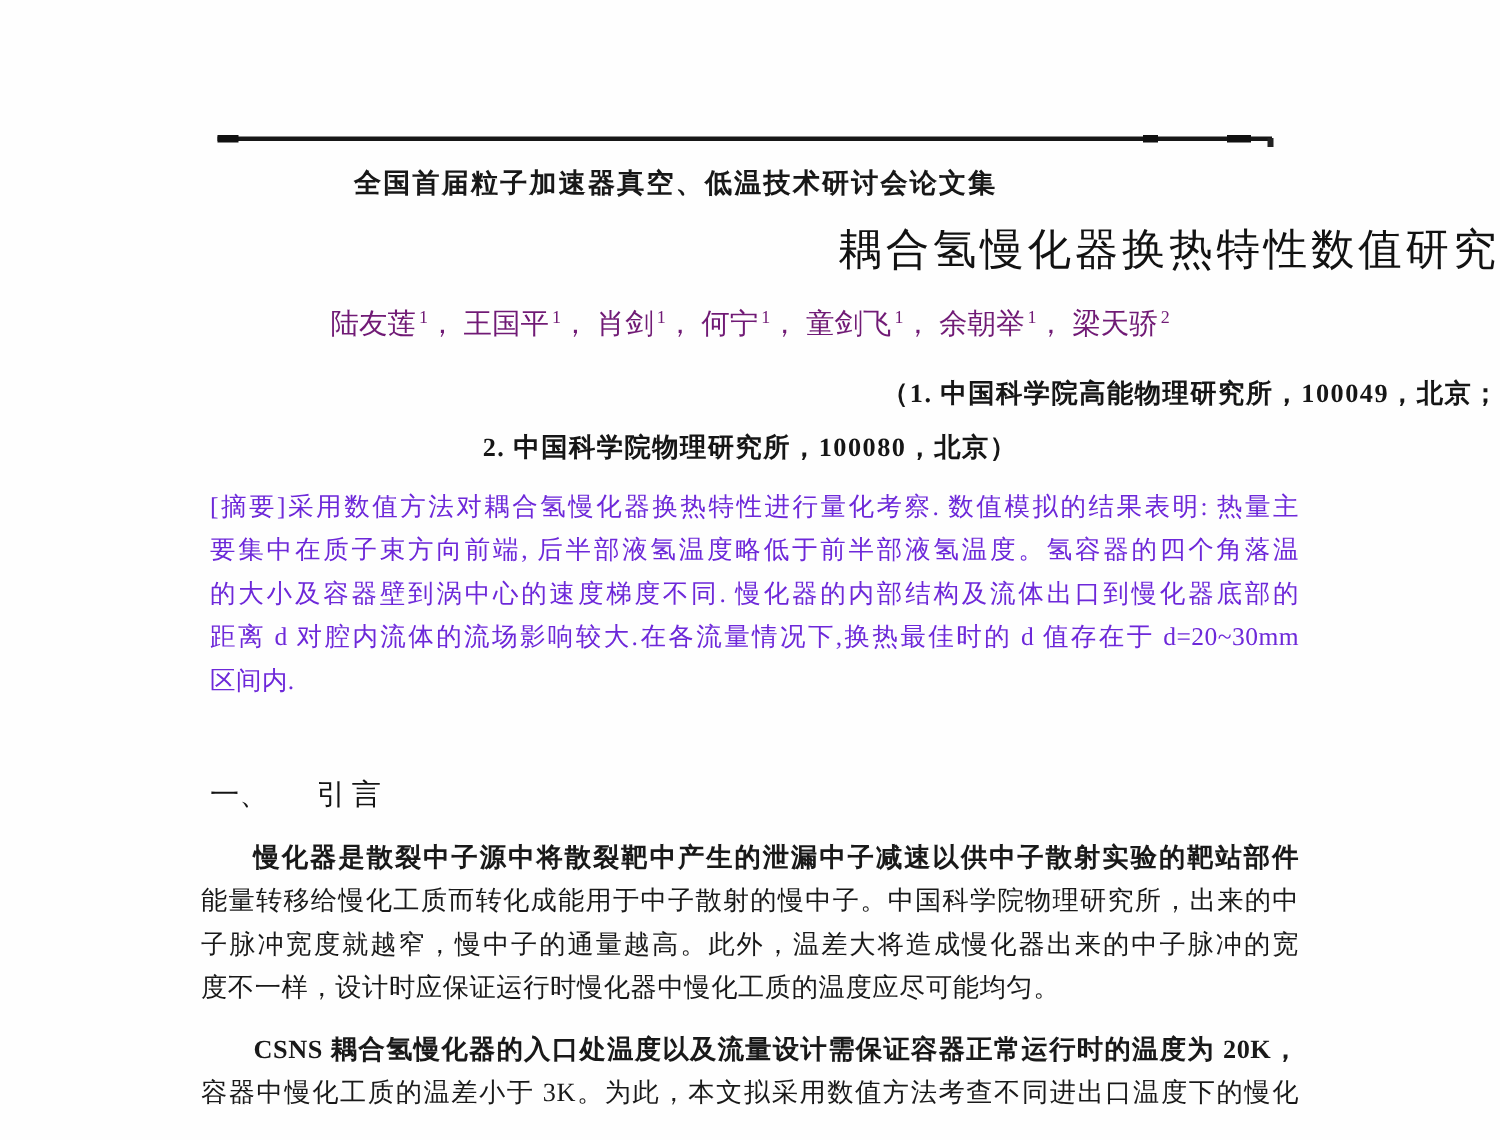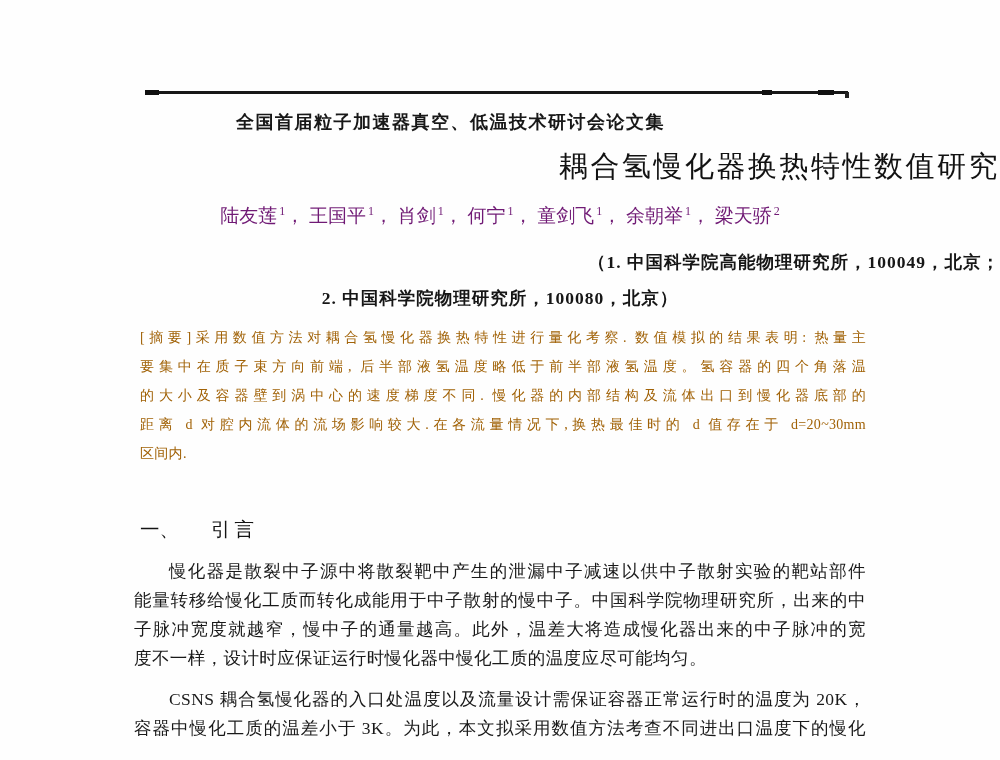--- a/index.html
+++ b/index.html
@@ -80,24 +80,24 @@
     color: #161616;
   }
   .affil1 { top: 250px; text-align: right; }
   .affil2 { top: 286px; }
 
   .abstract {
     position: absolute;
     top: 323px;
     left: 140px;
     width: 726px;
-    font-size: 14px;
+    font-size: 17px;
     line-height: 29px;
     letter-spacing: 0.3px;
-    color: #a16207;
+    color: #6d28d9;
   }
   .aline {
     height: 29px;
     overflow: hidden;
     text-align: justify;
   }
   .aline.just { text-align-last: justify; }
 
   .section-heading {
     position: absolute;
@@ -119,21 +119,21 @@
     line-height: 29px;
     letter-spacing: 0.4px;
     color: #191919;
   }
   .bline {
     height: 29px;
     overflow: hidden;
     text-align: justify;
   }
   .bline.just { text-align-last: justify; }
-  .bline.indent { text-indent: 2em; }
+  .bline.indent { text-indent: 2em; font-weight: bold; }
   .para2 { margin-top: 12px; }
   sup.cite {
     font-size: 11.5px;
     vertical-align: super;
     line-height: 0;
     margin-right: 1px;
   }
 </style>
 </head>
 <body>

